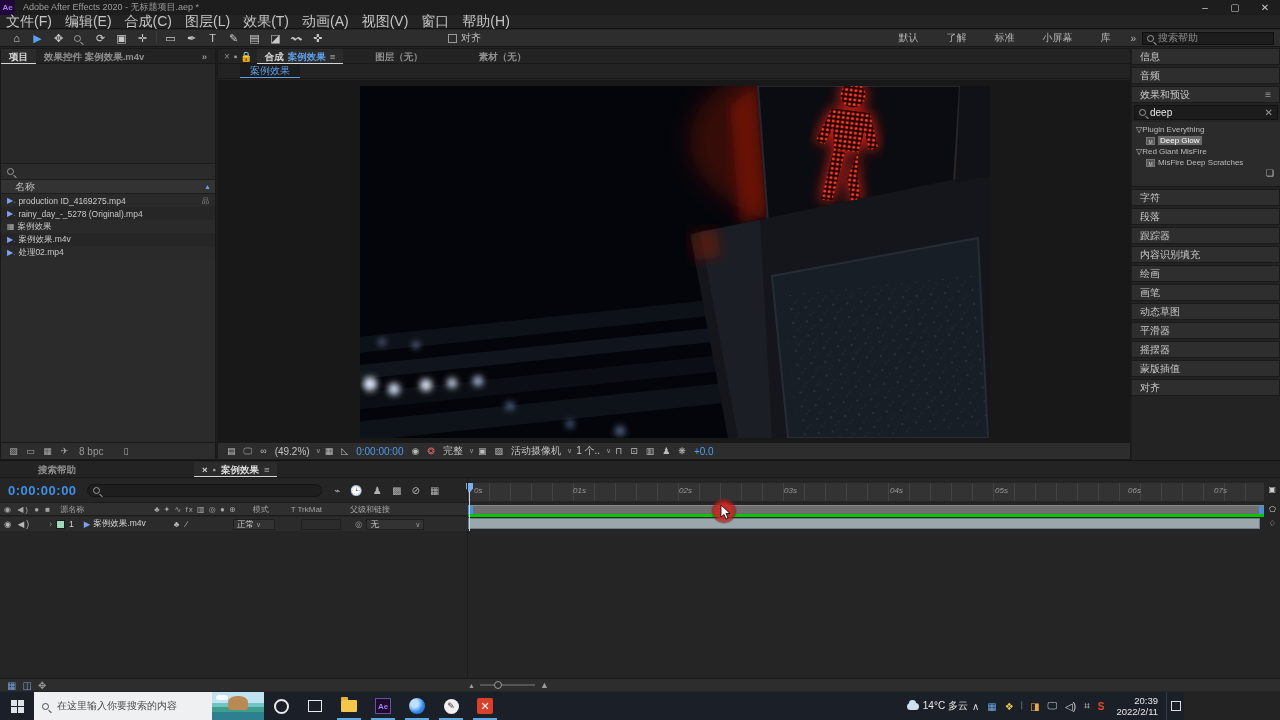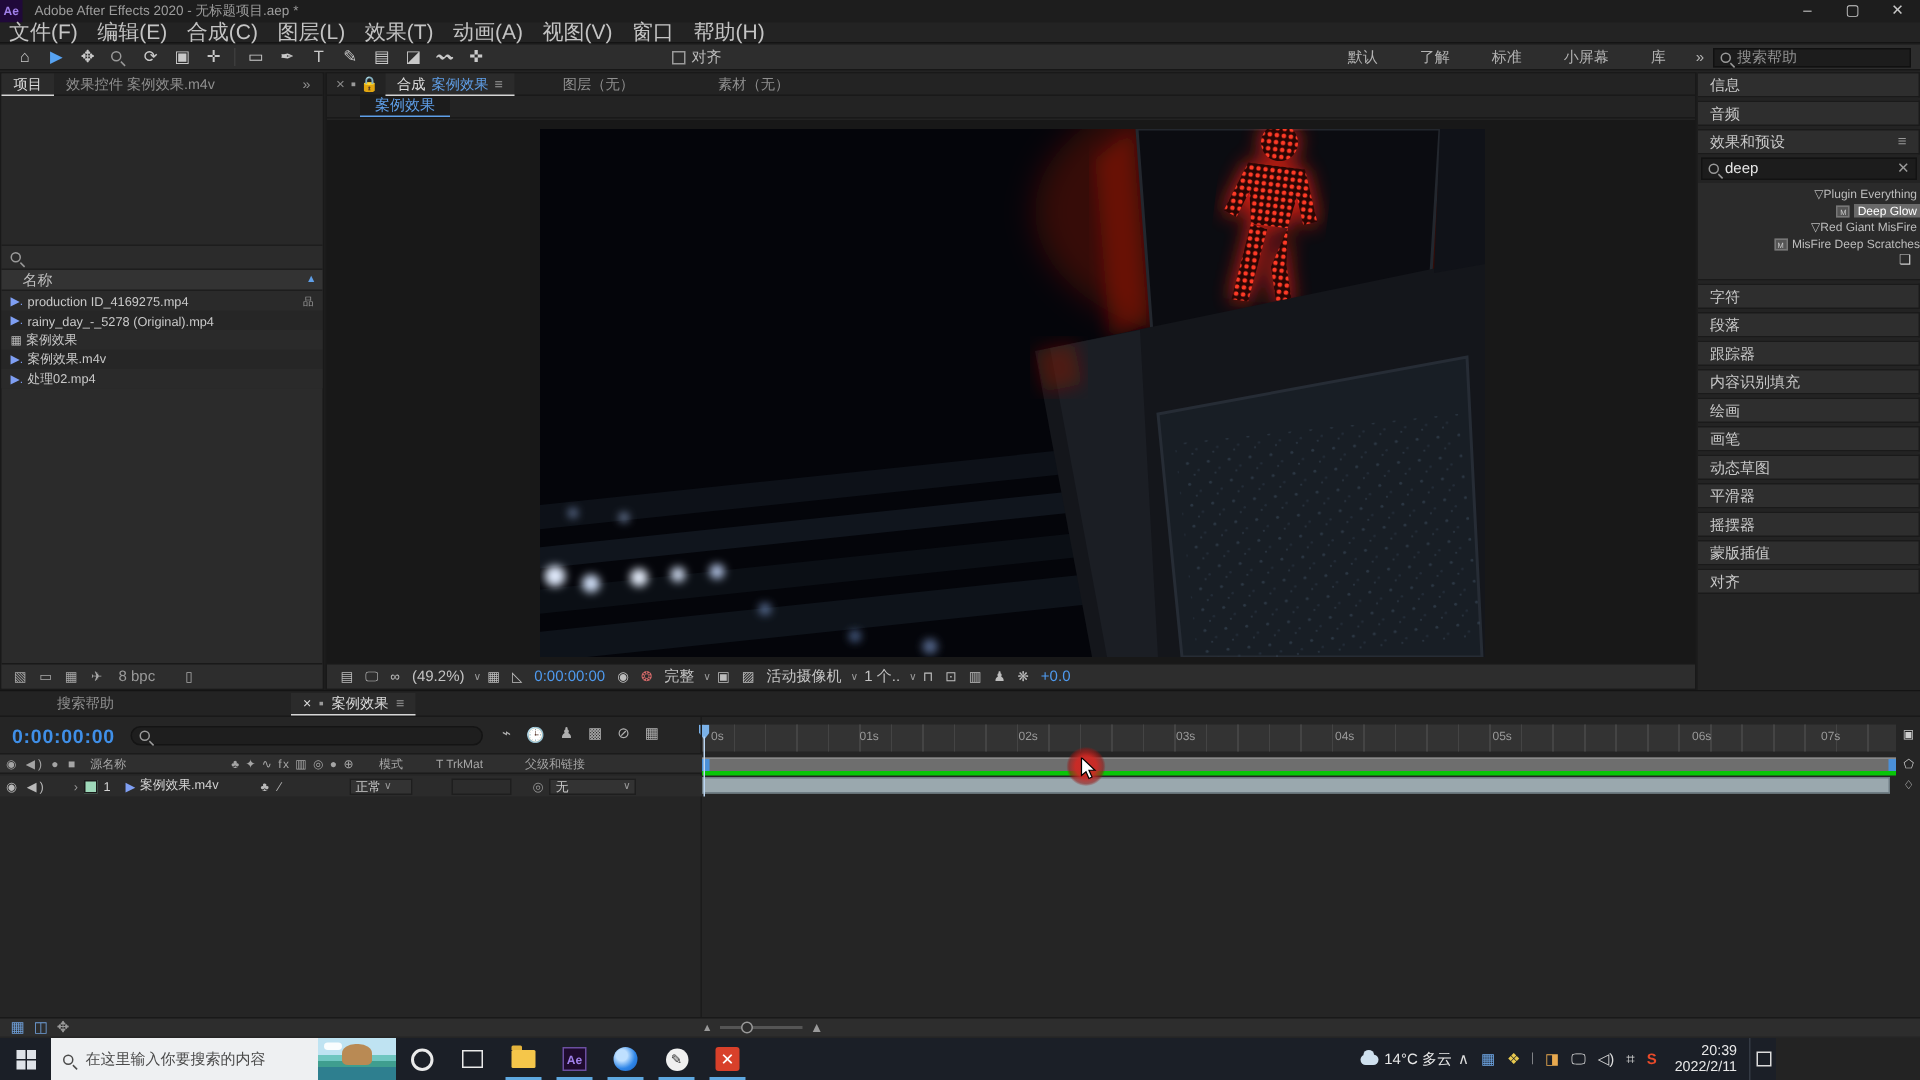--- a/index.html
+++ b/index.html
@@ -26,21 +26,21 @@
   .workspaces span { margin:0 14px; color:#b3b3b3; }
   .ws-more { color:#b3b3b3; margin:0 6px; }
   .help-search { display:flex; align-items:center; background:#1c1c1c; border:1px solid #101010; height:13px; width:132px; padding:0 4px; color:#8e8e8e; }
   .lens { position:relative; width:7px; height:7px; border:1px solid #9a9a9a; border-radius:50%; margin-right:4px; flex:none; }
   .lens::after { content:""; position:absolute; width:4px; height:1px; background:#9a9a9a; transform:rotate(45deg); left:5px; top:7px; }
 
   
   .main { position:absolute; top:48px; left:0; width:1280px; height:412px; background:#1d1d1d; }
   .panel { background:#2b2b2b; border:1px solid #191919; }
   .ptabs { height:15px; display:flex; align-items:center; background:#232323; border-bottom:1px solid #191919; }
-  .ptab { padding:0 8px; height:15px; line-height:15px; color:#8f8f8f; font-size:9.5px; white-space:nowrap; }
+  .ptab { padding:0 8px; height:15px; line-height:15px; color:#8f8f8f; font-size:9.5px; white-space:nowrap;font-weight:bold; }
   .ptab.on { background:#2b2b2b; color:#dcdcdc; border-bottom:1px solid #d5d5d5; }
 
   
   .proj { position:absolute; left:0; top:0; width:216px; height:412px; }
   .proj-preview { height:100px; background:#282828; border-bottom:1px solid #1d1d1d; }
   .proj-search { height:16px; display:flex; align-items:center; padding:0 6px; background:#2b2b2b; border-bottom:1px solid #1d1d1d; }
   .proj-head { height:14px; background:#333; display:flex; align-items:center; padding:0 4px 0 14px; color:#bdbdbd; border-bottom:1px solid #1d1d1d; }
   .proj-rows { background:#262626; }
   .prow { height:13px; display:flex; align-items:center; padding-left:6px; color:#c9c9c9; font-size:8.5px; white-space:nowrap; }
   .prow:nth-child(odd){ background:#2a2a2a; }
@@ -61,42 +61,42 @@
   .vbar .blue { color:#4f9bf0; }
   .caret { font-size:7px; color:#9a9a9a; margin-left:2px; }
 
   
   .rside { position:absolute; left:1132px; top:0; width:148px; height:412px; background:#232323; }
   .rpanel-h { height:17px; background:#2e2e2e; border:1px solid #1a1a1a; border-left:none; display:flex; align-items:center; padding:0 8px; color:#c9c9c9; margin-bottom:2px; }
   .rpanel-h .menu-glyph { margin-left:auto; color:#9a9a9a; }
   .fx-search { height:15px; margin:1px 2px 2px 2px; background:#1c1c1c; border:1px solid #121212; display:flex; align-items:center; padding:0 4px; color:#e6e6e6; }
   .fx-search .clear { margin-left:auto; color:#9a9a9a; }
   .fx-tree { padding:2px 0 4px 0; background:#2b2b2b; border-bottom:1px solid #1a1a1a; margin-bottom:2px; }
-  .fx-row { height:11px; display:flex; align-items:center; font-size:8px; color:#bdbdbd; font-family:"Liberation Mono","DejaVu Sans Mono",monospace; white-space:nowrap;justify-content:flex-end; }
+  .fx-row { height:11px; display:flex; align-items:center; font-size:8px; color:#bdbdbd; font-family:"Liberation Mono","DejaVu Sans Mono",monospace; white-space:nowrap; }
   .fx-row .tw { margin:0 2px 0 4px; }
   .fx-chip { background:#6a6a6a; color:#fff; padding:0 2px; }
   .fx-ic { width:9px; height:8px; background:#555; margin:0 3px 0 14px; border:1px solid #777; font-size:5px; color:#ccc; text-align:center; line-height:8px; }
   .fx-foot { height:14px; display:flex; justify-content:flex-end; padding-right:6px; background:#2b2b2b; }
   .fx-foot span { color:#c9c9c9; font-size:9px; }
 
   
   .timeline { position:absolute; top:460px; left:0; width:1280px; height:232px; background:#252525; border-top:1px solid #141414; }
   .tl-tabs { height:17px; background:#232323; display:flex; align-items:center; border-bottom:1px solid #191919; }
   .tl-ctrl { position:absolute; top:17px; left:0; width:468px; height:24px; display:flex; align-items:center; }
   .tl-time { color:#3f8fe8; font-size:13px; font-weight:bold; margin:0 10px 0 8px; letter-spacing:.5px; }
   .tl-search { width:235px; height:13px; background:#1e1e1e; border:1px solid #141414; border-radius:7px; display:flex; align-items:center; padding:0 5px; }
   .tl-ctrl-icons { display:flex; margin-left:8px; }
   .tl-ctrl-icons span { margin:0 5px; color:#b0b0b0; font-size:10px; }
   .tl-cols { position:absolute; top:41px; left:0; width:468px; height:14px; background:#2f2f2f; border-top:1px solid #1b1b1b; border-bottom:1px solid #1b1b1b; display:flex; align-items:center; color:#a5a5a5; font-size:8px; }
   .tl-layer { position:absolute; top:56px; left:0; width:468px; height:14px; background:#2b2b2b; display:flex; align-items:center; color:#d5d5d5; font-size:8.5px; }
   .swatch { width:9px; height:9px; background:#9ed8b9; border:1px solid #1a1a1a; margin:0 4px; }
   .dd { background:#333; border:1px solid #1e1e1e; height:11px; line-height:11px; padding:0 3px; color:#c9c9c9; display:inline-flex; align-items:center; }
   .ruler { position:absolute; top:22px; left:468px; width:796px; height:18px; background:#333;
            background-image:repeating-linear-gradient(90deg,#444 0 1px,transparent 1px 21px); }
-  .rtick { position:absolute; top:3px; font-size:8px; color:#9a9a9a; }
+  .rtick { position:absolute; top:3px; font-size:8px; color:#9a9a9a;font-style:italic; }
   .workarea { position:absolute; top:44px; left:468px; width:796px; height:9px; background:#6e6e6e; border-top:1px solid #8a8a8a; }
   .wa-handle { position:absolute; top:0; width:5px; height:9px; background:#4a90d9; }
   .greenbar { position:absolute; top:53px; left:468px; width:796px; height:3px; background:#08c508; }
   .layerbar { position:absolute; top:57px; left:468px; width:792px; height:11px; background:#9aa8ae; border:1px solid #6f7d84; }
   .playhead { position:absolute; top:22px; left:466px; width:7px; height:10px; background:#7ab1e8; clip-path:polygon(0 0,100% 0,100% 55%,50% 100%,0 55%); }
   .ph-line { position:absolute; top:30px; left:469px; width:1px; height:40px; background:#bcd6f2; }
   .tl-divider { position:absolute; top:17px; bottom:14px; left:467px; width:1px; background:#1b1b1b; }
   .click-ring { position:absolute; top:497px; left:711px; width:26px; height:26px; border-radius:50%;
       background:radial-gradient(circle, rgba(205,40,35,.95) 0 38%, rgba(150,25,22,.6) 62%, rgba(120,20,18,0) 72%); }
   .tl-footer { position:absolute; bottom:1px; left:0; right:0; height:13px; background:#2d2d2d; border-top:1px solid #191919; display:flex; align-items:center; padding:0 4px; color:#9a9a9a; }

